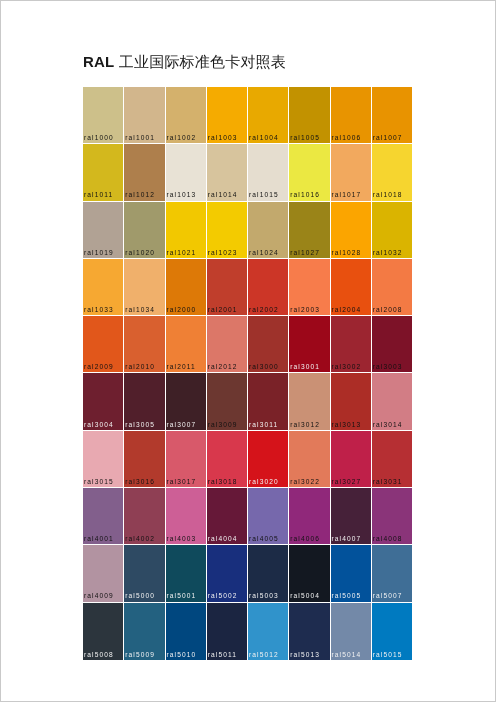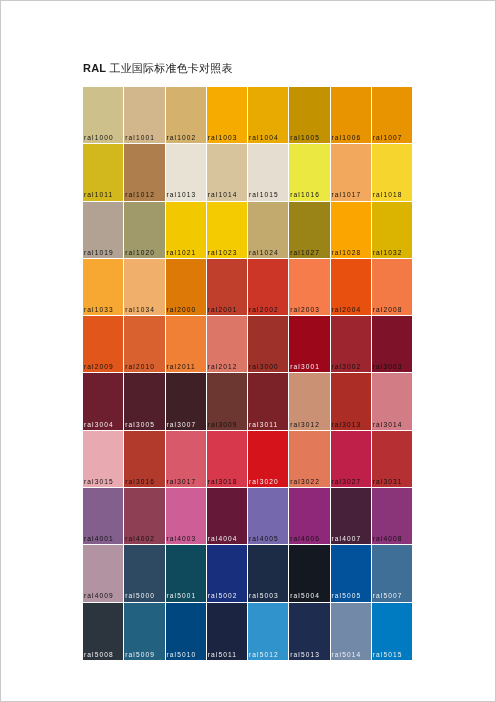--- a/index.html
+++ b/index.html
@@ -25,22 +25,22 @@
     left: 0; top: 0;
     width: 496px;
     height: 702px;
     border: 1px solid #c9c9c9;
     box-sizing: border-box;
     pointer-events: none;
   }
   #doc-title {
     position: absolute;
     left: 83px;
-    top: 62px;
-    font-size: 11px;
+    top: 56px;
+    font-size: 15px;
     line-height: 12px;
     color: #1a1a1a;
     letter-spacing: 0.2px;
     white-space: nowrap;
     text-align: center;
   }
   #doc-title .latin {
     font-weight: bold;
   }
   #swatch-grid {

